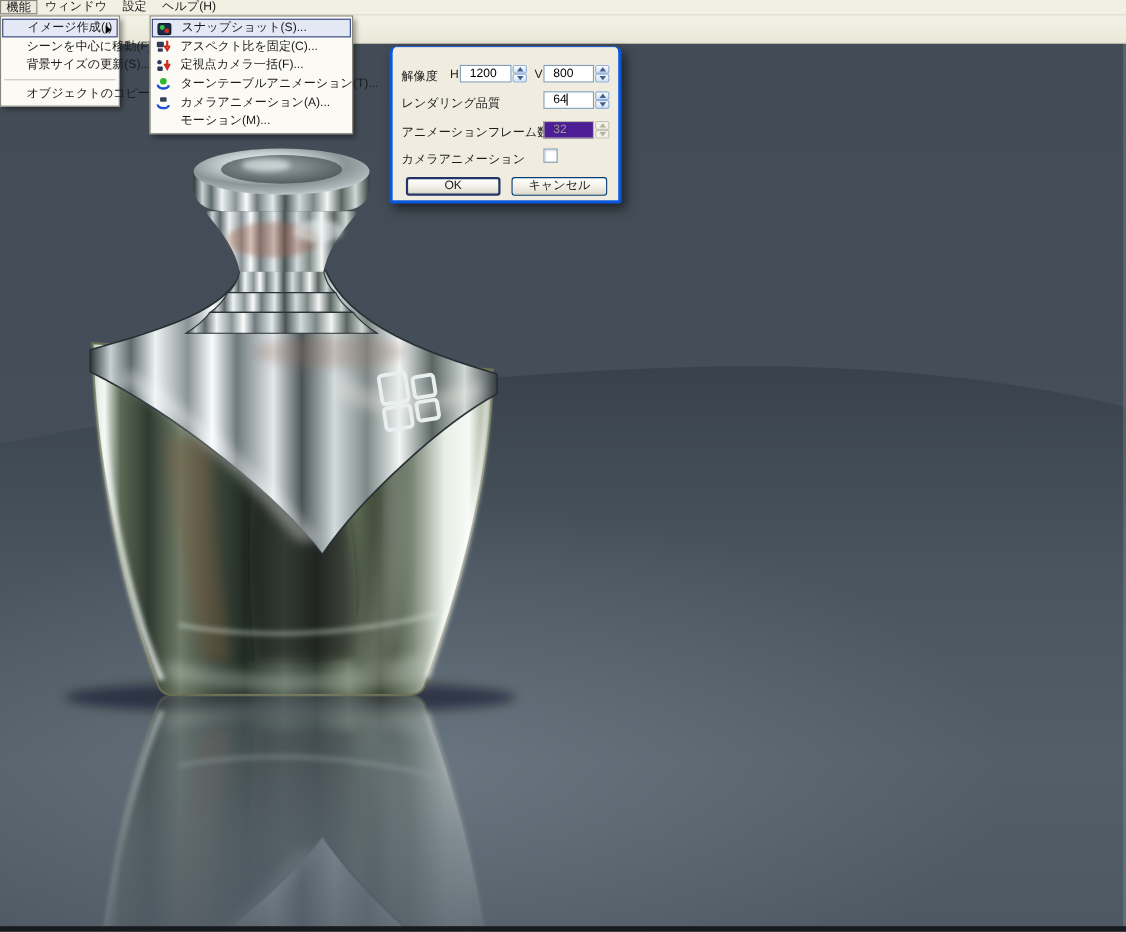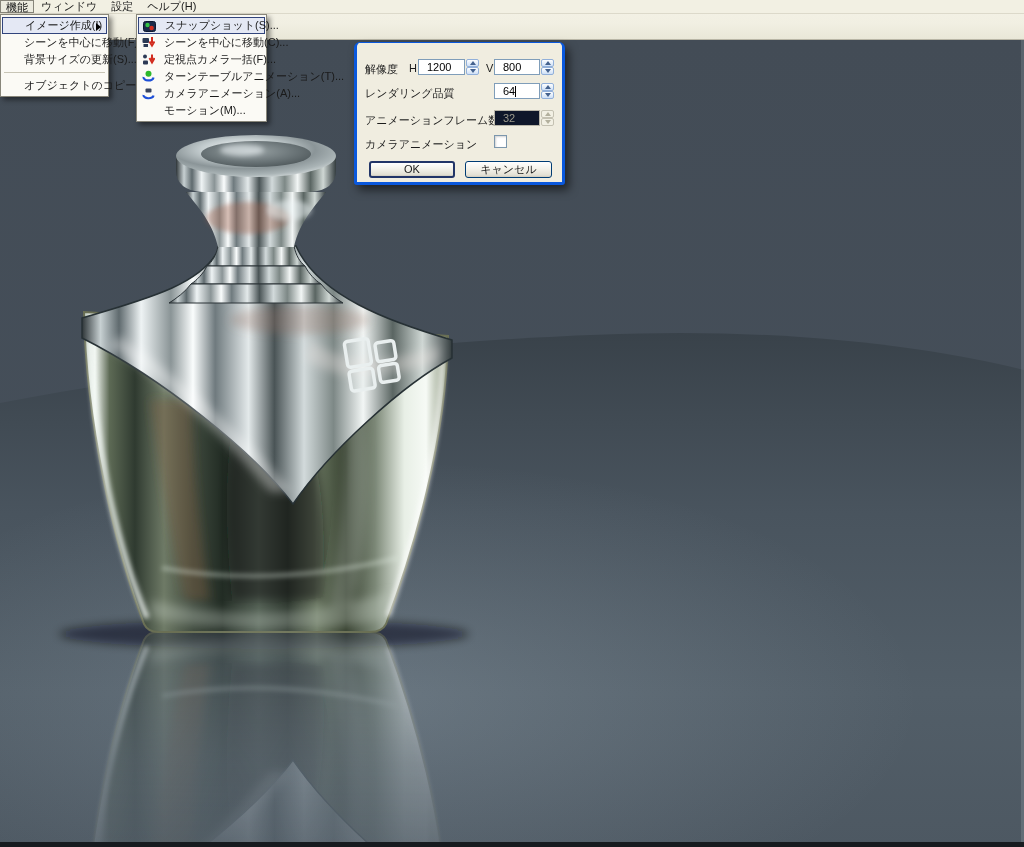--- a/index.html
+++ b/index.html
@@ -15,21 +15,21 @@
   .mb-item.pressed { border:1px solid #87857a; background:#ecebdf; padding:0 5px; }
 
   
   .viewport { position:absolute; left:0; top:40px; width:1024px; height:807px; background:#46505a; }
   .viewport svg { display:block; }
 
   
   .menu { position:absolute; background:#fbfaf5; border:1px solid #88867a;
     box-shadow:3px 3px 5px rgba(0,0,0,0.45); z-index:30; padding:2px 1px; }
   .menu-left { left:0; top:14px; width:109px; }
-  .menu-sub  { left:136px; top:14px; width:131px; }
+  .menu-sub  { left:136px; top:14px; width:185px; }
   .mi { position:relative; height:17px; line-height:16px; padding-left:22px; white-space:nowrap; cursor:default; }
   .menu-sub .mi { padding-left:26px; }
   .mi.hl { background:#e4e8f4; border:1px solid #31447c; line-height:14px; }
   .mi-sep { height:1px; background:#c8c5b6; margin:4px 2px; }
   .mi .micon { position:absolute; left:4px; top:2px; width:13px; height:13px; }
   .arrow-right { position:absolute; right:5px; top:5px; width:0; height:0;
     border-top:4px solid transparent; border-bottom:4px solid transparent; border-left:5px solid #000; }
 
   
   .dialog { position:absolute; left:354px; top:42px; width:211px; z-index:40;
@@ -40,21 +40,21 @@
   .title { flex:1; color:#fff; font-weight:bold; font-size:11px; padding-left:4px;
     text-shadow:1px 1px 1px #00349c; white-space:nowrap; }
   .close-btn { width:15px; height:14px; margin-right:2px; border:1px solid #fff; border-radius:3px;
     background:linear-gradient(135deg,#f5a78c 0%,#e4613d 45%,#c33a17 85%);
     color:#fff; font-weight:bold; font-size:10px; line-height:12px; text-align:center; cursor:default; }
   .dlg-client { position:relative; height:139px; background:#f0ede0; font-size:11px; }
   .lbl { position:absolute; color:#1c1c1c; white-space:nowrap; }
   .fld { position:absolute; height:16px; background:#fff; border:1px solid #7f9db9;
     font-size:11px; line-height:14px; padding:0 8px; font-family:"Liberation Sans",sans-serif; color:#000; }
   input.fld { outline:none; }
-  .fld.disabled { background:#0f172a; border-color:#b8b5a8; color:#9c9a8c; }
+  .fld.disabled { background:#4c1d95; border-color:#b8b5a8; color:#9c9a8c; }
   .caretline { display:inline-block; width:1px; height:11px; background:#000; vertical-align:-2px; }
   .spin { position:absolute; width:13px; height:16px; display:flex; flex-direction:column; }
   .spin-b { flex:1; border:1px solid #92b0da; border-radius:2px; background:linear-gradient(180deg,#fdfeff,#cfe0f6);
     display:flex; align-items:center; justify-content:center; }
   .spin-b + .spin-b { margin-top:0px; }
   .arr-up { width:0; height:0; border-left:3px solid transparent; border-right:3px solid transparent; border-bottom:4px solid #44618e; }
   .arr-dn { width:0; height:0; border-left:3px solid transparent; border-right:3px solid transparent; border-top:4px solid #44618e; }
   .spin.disabled .spin-b { border-color:#c4c1b2; background:#f2f0e4; }
   .spin.disabled .arr-up { border-bottom-color:#b3b09e; }
   .spin.disabled .arr-dn { border-top-color:#b3b09e; }
@@ -235,21 +235,21 @@
         <circle cx="8.6" cy="8" r="2.2" fill="#d22c1e"></circle>
     </svg>
     <span>スナップショット(S)...</span>
   </div>
   <div class="mi">
     <svg class="micon" viewBox="0 0 13 13">
       <rect x="0.5" y="2" width="6.5" height="5" rx="1" fill="#2c3a55"></rect>
       <rect x="1.5" y="8" width="4.5" height="3" fill="#2c3a55"></rect>
       <path d="M 10,1 L 10,7 M 7.5,5.5 L 10,9.5 L 12.5,5.5" stroke="#d22c1e" stroke-width="2" fill="none"></path>
     </svg>
-    <span>シーンを中心に移動(C)...</span>
+    <span>アスペクト比を固定(C)...</span>
   </div>
   <div class="mi">
     <svg class="micon" viewBox="0 0 13 13">
       <circle cx="3" cy="3.5" r="2" fill="#2c3a55"></circle>
         <rect x="1" y="7.5" width="5" height="4" rx="1" fill="#2c3a55"></rect>
       <path d="M 10,1.5 L 10,7 M 7.5,5 L 10,9.5 L 12.5,5" stroke="#d22c1e" stroke-width="2" fill="none"></path>
     </svg>
     <span>定視点カメラ一括(F)...</span>
   </div>
   <div class="mi">

